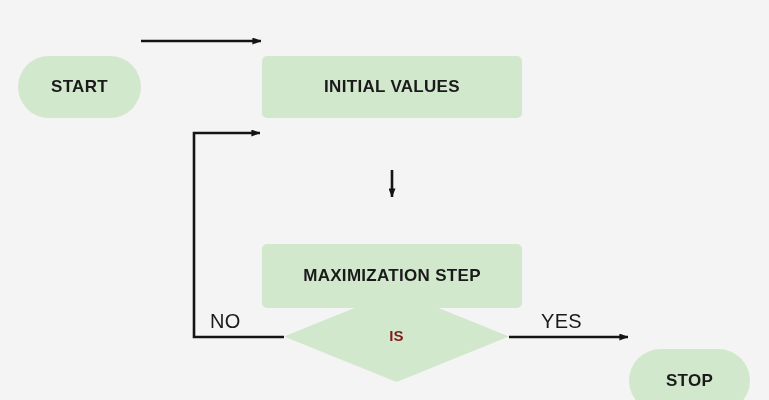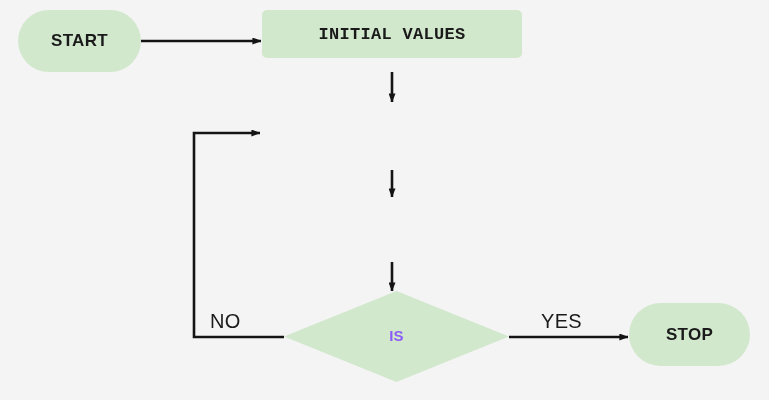--- a/index.html
+++ b/index.html
@@ -30,20 +30,21 @@
     position: absolute;
     background: #d2e8cd;
     display: flex;
     align-items: center;
     justify-content: center;
     text-align: center;
     color: #1a1a1a;
     font-weight: bold;
     letter-spacing: 0.3px;
     box-sizing: border-box;
+    margin-top: 46px;
   }
   .node-terminal {
     border-radius: 34px;
     font-size: 17px;
   }
   .node-process {
     border-radius: 5px;
     font-size: 17px;
   }
   .node-decision-wrap {
@@ -64,21 +65,21 @@
     left: 0;
     top: 0;
     width: 100%;
     height: 100%;
     display: flex;
     flex-direction: column;
     align-items: center;
     justify-content: center;
     font-size: 15px;
     font-weight: bold;
-    color: #8b5cf6;
+    color: #7f1d1d;
     line-height: 1.22;
     letter-spacing: 0.2px;
   }
   .edge-label {
     position: absolute;
     font-size: 20px;
     font-weight: normal;
     color: #1a1a1a;
     letter-spacing: 0.3px;
     white-space: nowrap;
@@ -112,25 +113,28 @@
     <polyline points="284,337 194,337 194,133 260,133" fill="none" stroke="#141414" stroke-width="2.6" marker-end="url(#arrowhead)"></polyline>
 
      STOP --&gt;
     <line x1="509" y1="337" x2="628" y2="337" stroke="#141414" stroke-width="2.6" marker-end="url(#arrowhead)"></line>
   </svg>
 
   <div class="node node-terminal" style="left:18px; top:10px; width:123px; height:62px;">
     <span>START</span>
   </div>
 
-  <div class="node node-process" style="left:262px; top:10px; width:260px; height:48px;font-family:Liberation Mono, monospace;">
+  <div class="node node-process" style="left:262px; top:10px; width:260px; height:62px;">
     <span>INITIAL VALUES</span>
   </div>
 
 
+  <div class="node node-process" style="left:262px; top:198px; width:260px; height:64px;">
+    <span>MAXIMIZATION STEP</span>
+  </div>
 
   <div class="node-decision-wrap" style="left:284px; top:291px; width:225px; height:91px;">
     <div class="node-decision-shape"></div>
     <div class="node-decision-label">
       <span>IS</span>
     </div>
   </div>
 
   <div class="node node-terminal" style="left:629px; top:303px; width:121px; height:63px;justify-content:center;">
     <span>STOP</span>

